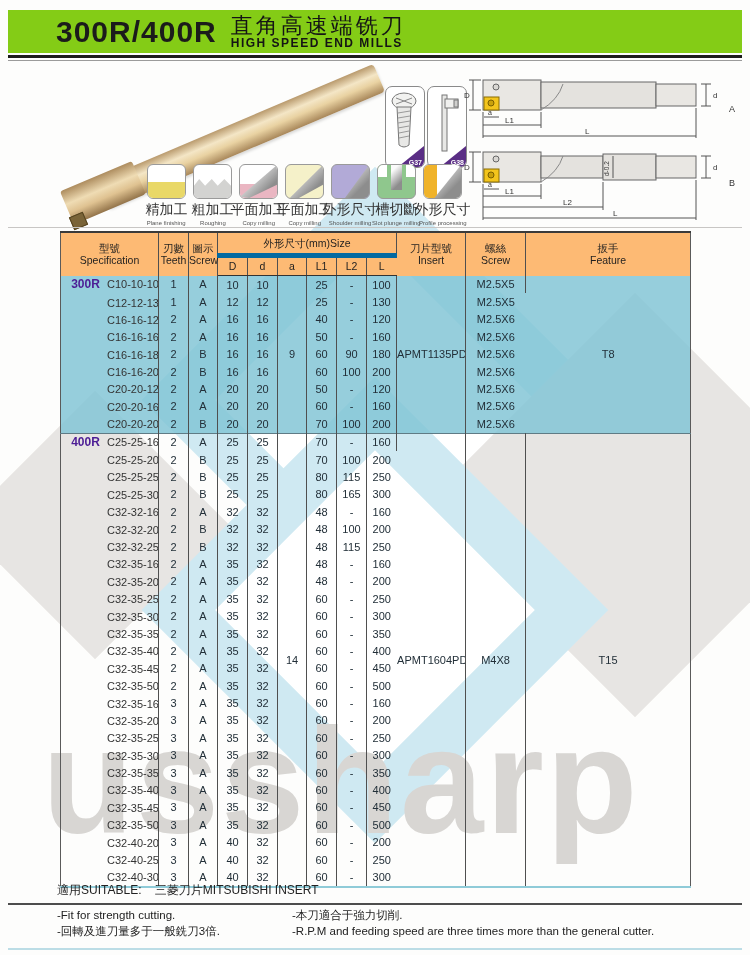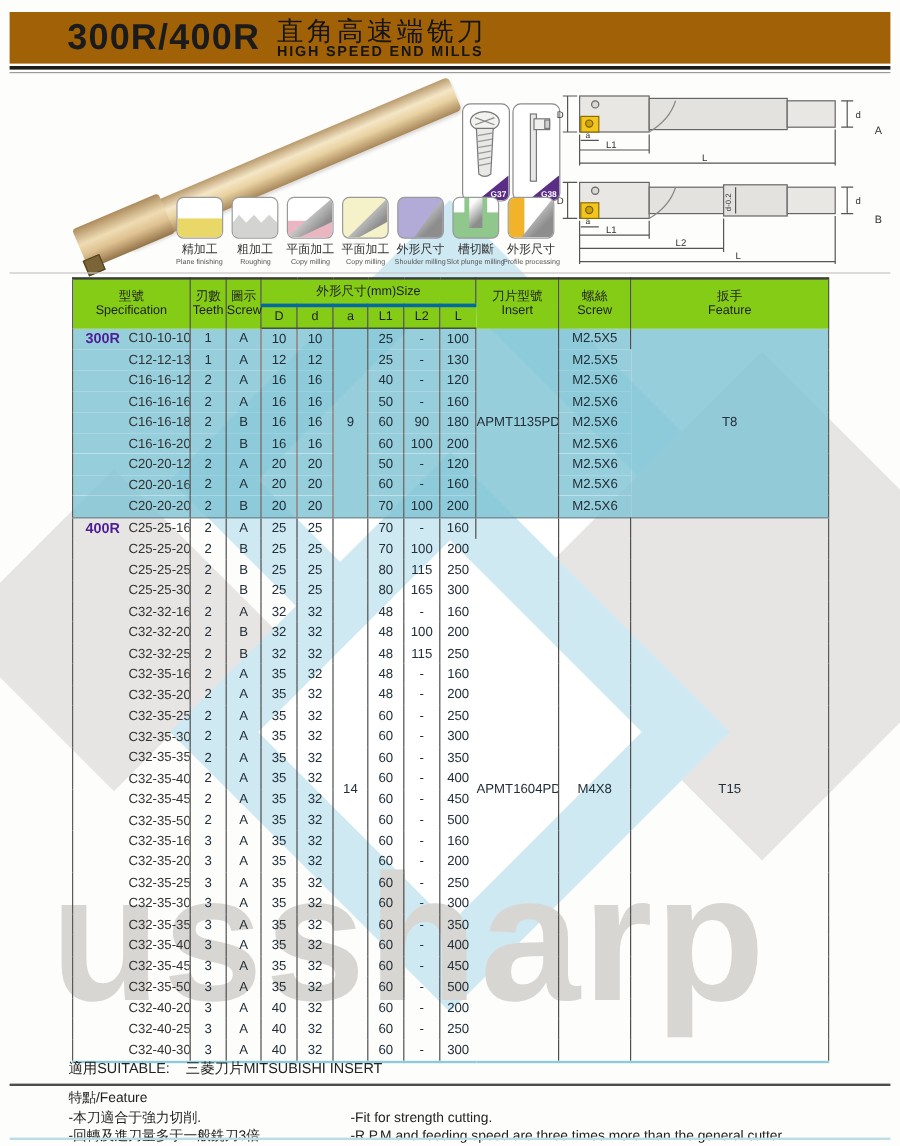--- a/index.html
+++ b/index.html
@@ -12,21 +12,21 @@
   .wm .d-blue1{left:210px;top:235px;width:330px;height:330px;background:#cfe9f2;}
   .wm .d-white1{left:262px;top:287px;width:226px;height:226px;background:#ffffff;}
   .wm .d-blue2{left:210px;top:445px;width:330px;height:330px;background:#cfe9f2;}
   .wm .d-white2{left:262px;top:497px;width:226px;height:226px;background:#ffffff;}
   .wm .d-gray-l{left:0px;top:430px;width:190px;height:190px;background:#e7e5e3;}
   .wm .d-gray-r{left:485px;top:355px;width:300px;height:300px;background:#e7e5e3;}
   .brand{position:absolute;left:42px;top:688px;width:690px;font-size:150px;font-weight:bold;
          color:#d8d6d3;letter-spacing:2px;line-height:1.25;}
 
   
-  .title-bar{position:absolute;left:8px;right:8px;top:10px;height:43px;background:#a16207;
+  .title-bar{position:absolute;left:8px;right:8px;top:10px;height:43px;background:#84cc16;
              display:flex;align-items:center;z-index:2;}
   .title-code{font-size:30px;font-weight:bold;color:#1b1b1b;margin-left:48px;letter-spacing:1px;}
   .title-stack{margin-left:14px;display:flex;flex-direction:column;line-height:1.05;}
   .title-cn{font-size:22px;font-weight:normal;letter-spacing:3px;color:#151515;}
   .title-en{font-size:12px;font-weight:bold;letter-spacing:1.5px;color:#151515;}
   .rule1{position:absolute;left:8px;right:8px;top:55px;height:3px;background:#1c1c1c;z-index:2;}
   .rule2{position:absolute;left:8px;right:8px;top:60px;height:1px;background:#9b9b9b;z-index:2;}
 
   
   .top-area{position:absolute;left:0;top:62px;width:750px;height:166px;z-index:2;}
@@ -52,21 +52,21 @@
 
   
   .diagrams{position:absolute;left:463px;top:10px;}
   .diagrams text{font-family:"Liberation Sans",sans-serif;fill:#333;}
 
   
   .micons{position:absolute;left:146px;top:102px;display:flex;gap:5px;}
   .micon{width:41px;display:flex;flex-direction:column;align-items:center;}
   .m-art{width:37px;height:33px;border:1px solid #9a9a9a;border-radius:6px;background:#fff;
          position:relative;overflow:hidden;}
-  .m-cn{font-size:10px;color:#333;margin-top:2px;white-space:nowrap;}
+  .m-cn{font-size:14px;color:#333;margin-top:2px;white-space:nowrap;}
   .m-en{font-size:6.5px;color:#555;white-space:nowrap;transform:scale(.92);}
   .blade{position:absolute;inset:0;background:linear-gradient(135deg,#fbfbfb 20%,#8d8d8d 75%);}
   .art-plane::after{content:"";position:absolute;left:0;right:0;bottom:0;height:16px;background:#e9d867;}
   .art-rough::after{content:"";position:absolute;left:0;right:0;bottom:0;height:19px;background:#d3d3d1;
      clip-path:polygon(0 35%,14% 0,30% 35%,48% 0,64% 35%,82% 0,100% 35%,100% 100%,0 100%);}
   .art-copy1 .base{position:absolute;left:0;right:0;bottom:0;height:14px;background:#eab6c2;}
   .art-copy1 .blade{clip-path:polygon(0 96%,100% 0,100% 60%,25% 100%);}
   .art-copy2{background:#f5f1c9;}
   .art-copy2 .blade{clip-path:polygon(10% 100%,100% 0,100% 60%,35% 100%);}
   .art-shoulder{background:#b2aad7;}
@@ -76,25 +76,25 @@
   .art-slot .blade{left:13px;right:13px;top:0;bottom:8px;clip-path:none;}
   .art-profile .bar{position:absolute;left:0;top:0;bottom:0;width:13px;background:#f0b32a;}
   .art-profile .blade{clip-path:polygon(28% 100%,100% 0,100% 100%);}
 
   .pre-table-rule{position:absolute;left:8px;right:8px;top:227px;height:1px;background:#c8c6c4;z-index:2;}
 
   
   table.spec{position:absolute;left:60px;top:231px;width:630px;z-index:2;border-collapse:collapse;
              table-layout:fixed;border-top:2px solid #3a3a3a;border-left:1px solid #5a5a5a;
              border-right:1px solid #5a5a5a;border-bottom:2.5px solid #8fcbd8;}
-  table.spec th{background:#84cc16;font-weight:normal;font-size:10.5px;color:#1f1f1f;padding:0;
+  table.spec th{background:#fdba74;font-weight:normal;font-size:10.5px;color:#1f1f1f;padding:0;
              line-height:1.15;border-right:1px solid #4f4f4f;}
   table.spec th:last-child,table.spec td:last-child{border-right:none;}
   tr.hdr1 th{height:20px;} tr.hdr2 th{height:17px;border-bottom:1.5px solid #333;}
-  th.th-size{border-bottom:3px solid #0369a1;}
+  th.th-size{border-bottom:5px solid #0369a1;}
   table.spec td{height:17.4px;padding:0;font-size:11px;text-align:center;color:#222f38;
              border-right:1px solid #4f4f4f;white-space:nowrap;overflow:hidden;}
   tr.sec-0 td{background:rgba(130,197,213,0.84);}
   tr.section-start td{border-top:1px solid #5f7b85;}
   td.spec-cell{text-align:left;}
   .series{display:inline-block;width:43px;padding-left:3px;font-weight:bold;font-size:12px;color:#4c1d95;
           vertical-align:middle;}
   .model{font-size:11px;color:#333;vertical-align:middle;}
   td.merged{vertical-align:middle;}
 
@@ -703,24 +703,23 @@
         </tr>
       </tbody>
   </table>
 
   <div class="suitable">
     <span>適用SUITABLE:</span>
     <span class="val">三菱刀片MITSUBISHI INSERT</span>
   </div>
   <div class="foot-rule"></div>
   <div class="feature">
-    <div class="f-title">特點/Feature</div>
     <div class="f-row">
+      <span>-Fit for strength cutting.</span>
       <span>-本刀適合于強力切削.</span>
-      <span>-Fit for strength cutting.</span>
     </div>
     <div class="f-row">
       <span>-回轉及進刀量多于一般銑刀3倍.</span>
       <span>-R.P.M and feeding speed are three times more than the general cutter.</span>
     </div>
   </div>
   <div class="bottom-rule"></div>
 </div>
 
 </body></html>

